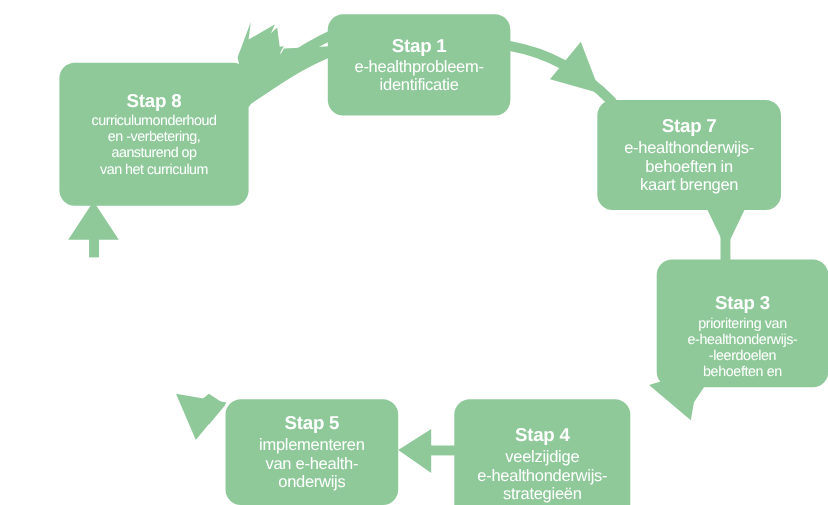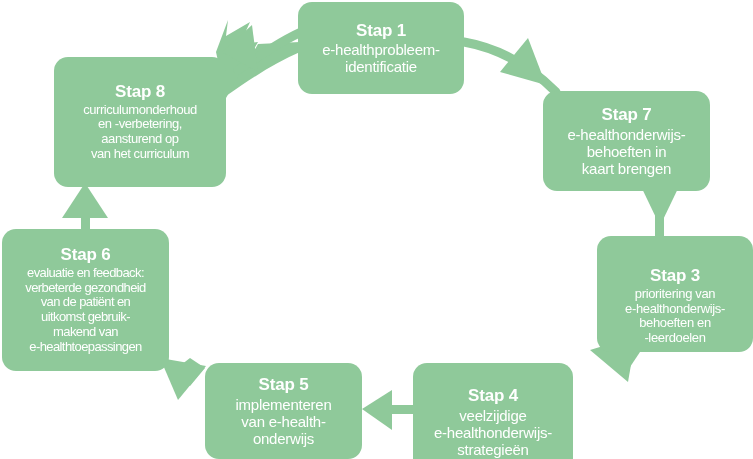--- a/index.html
+++ b/index.html
@@ -40,21 +40,21 @@
     margin-bottom:1px;
     white-space:nowrap;
   }
   .step-body{
     font-size:15px;
     letter-spacing:-0.25px;
   }
   .step-body .ln{display:block;white-space:nowrap;}
 
   
-  #step-1{left:298px;top:2px;width:166px;height:92px;}
+  #step-1{left:298px;top:13px;width:166px;height:92px;}
   #step-2{left:543px;top:91px;width:167px;height:100px;}
   #step-3{left:597px;top:236px;width:156px;height:116px;justify-content:flex-end;}
   #step-4{left:413px;top:363px;width:160px;height:118px;}
   #step-5{left:205px;top:363px;width:157px;height:96px;}
   #step-6{left:2px;top:229px;width:167px;height:142px;}
   #step-7{left:54px;top:57px;width:172px;height:130px;}
 
   #step-3 .step-body,#step-6 .step-body,#step-7 .step-body{font-size:13px;}
   #step-6 .step-body{letter-spacing:-0.6px;}
   #step-7 .step-body{letter-spacing:-0.45px;}
@@ -121,22 +121,22 @@
       <span class="ln">behoeften in</span>
       <span class="ln">kaart brengen</span>
     </div>
   </div>
 
   <div class="step-box" id="step-3">
     <div class="step-title">Stap 3</div>
     <div class="step-body">
       <span class="ln">prioritering van</span>
       <span class="ln">e-healthonderwijs-</span>
+      <span class="ln">-leerdoelen</span>
       <span class="ln">behoeften en</span>
-      <span class="ln">-leerdoelen</span>
     </div>
   </div>
 
   <div class="step-box" id="step-4">
     <div class="step-title">Stap 4</div>
     <div class="step-body">
       <span class="ln">veelzijdige</span>
       <span class="ln">e-healthonderwijs-</span>
       <span class="ln">strategieën</span>
     </div>
@@ -144,31 +144,20 @@
 
   <div class="step-box" id="step-5">
     <div class="step-title">Stap 5</div>
     <div class="step-body">
       <span class="ln">implementeren</span>
       <span class="ln">van e-health-</span>
       <span class="ln">onderwijs</span>
     </div>
   </div>
 
-  <div class="step-box" id="step-6">
-    <div class="step-title">Stap 6</div>
-    <div class="step-body">
-      <span class="ln">evaluatie en feedback:</span>
-      <span class="ln">verbeterde gezondheid</span>
-      <span class="ln">van de patiënt en</span>
-      <span class="ln">uitkomst gebruik-</span>
-      <span class="ln">makend van</span>
-      <span class="ln">e-healthtoepassingen</span>
-    </div>
-  </div>
 
   <div class="step-box" id="step-7">
     <div class="step-title">Stap 8</div>
     <div class="step-body">
       <span class="ln">curriculumonderhoud</span>
       <span class="ln">en -verbetering,</span>
       <span class="ln">aansturend op</span>
       <span class="ln">van het curriculum</span>
     </div>
   </div>

